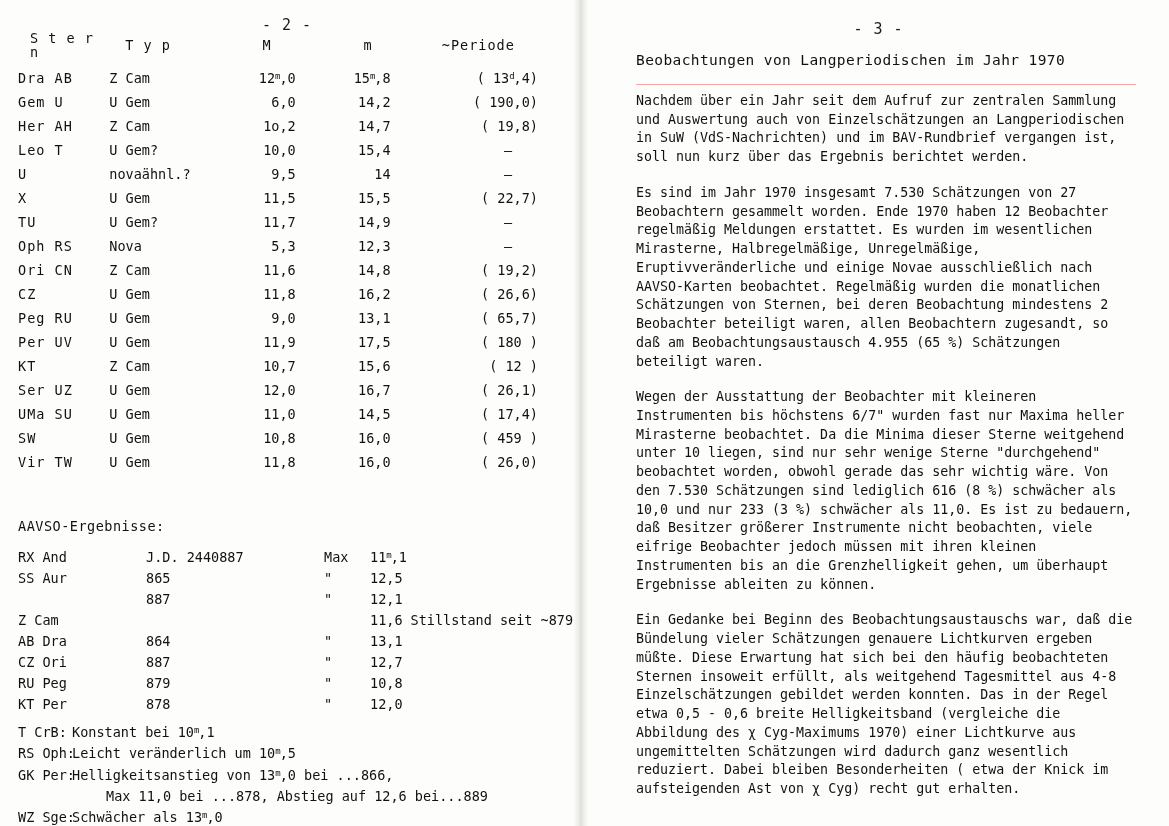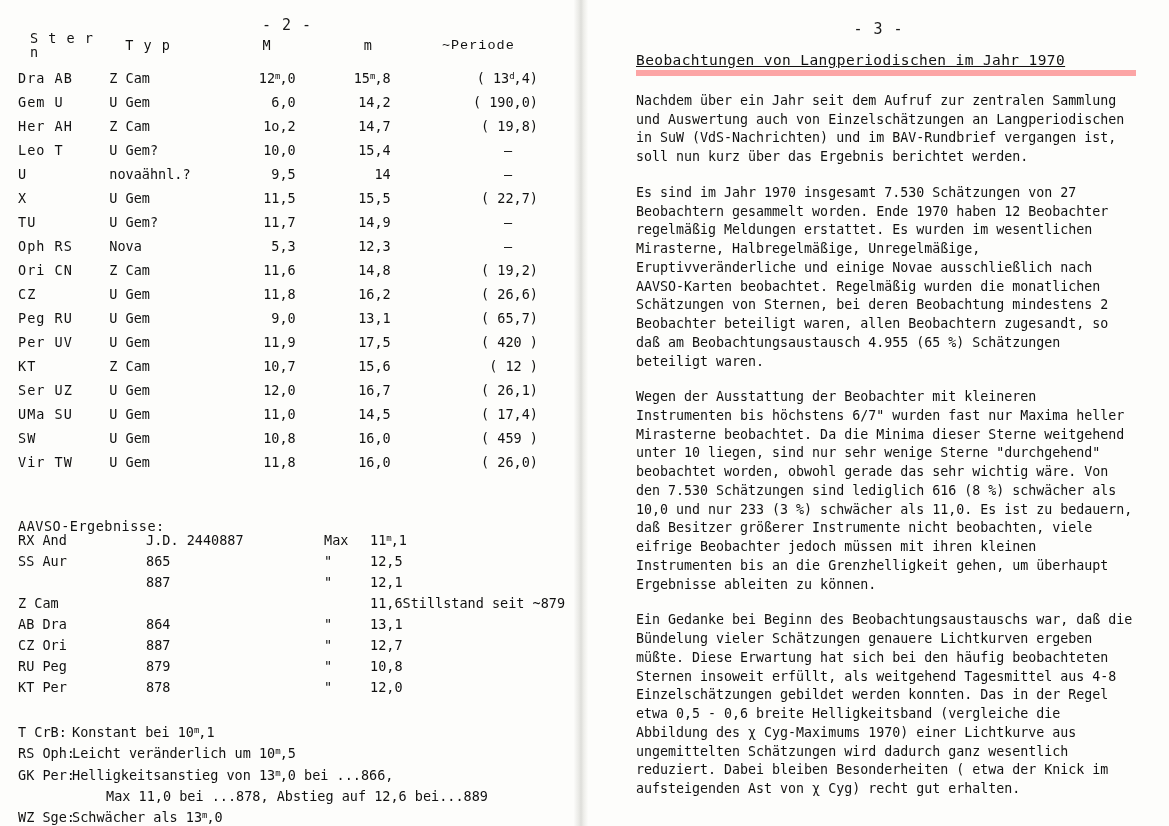--- a/index.html
+++ b/index.html
@@ -83,74 +83,74 @@
   }
   .c-name { width: 92px; letter-spacing: 1px; }
   .c-type { width: 108px; }
   .c-M    { width: 86px; text-align: right; padding-right: 26px !important; }
   .c-m    { width: 80px; text-align: right; padding-right: 30px !important; }
   .c-per  { width: 130px; text-align: right; }
   th.c-name { padding-left: 12px; }
   th.c-type { padding-left: 16px; }
   th.c-M { text-align: center; padding-right: 10px !important;}
   th.c-m { text-align: center; padding-right: 6px !important;}
-  th.c-per { text-align: center; padding-right: 2px !important; font-family: Liberation Mono, monospace;}
+  th.c-per { text-align: center; padding-right: 2px !important;}
   .nm-ind { padding-left: 30px; }
   sup.mag {
     font-size: 9px;
     vertical-align: 0.45em;
     margin: 0 -1px 0 0px;
     letter-spacing: 0;
   }
   .dash { display:inline-block; width: 60px; text-align: center;}
   
   .aavso {
     position: absolute;
     left: 18px;
     top: 520px;
     width: 540px;
     font-size: 13.5px;
     line-height: 1.0;
   }
   .aavso-title {
     letter-spacing: 0.5px;
+    margin-bottom: 17px;
   }
   .aavso-row {
     display: block;
     margin-bottom: 7.5px;
     white-space: nowrap;
   }
   .a-star { display: inline-block; width: 88px; }
   .a-jd   { display: inline-block; width: 150px; margin-left: 40px; }
   .a-max  { display: inline-block; width: 46px; padding-left: 28px; }
   .a-val  { display: inline-block; }
-  .a-note { display:inline-block; }
+  .a-note { display:inline-block; margin-left: 8px; }
   .notes {
     position: absolute;
     left: 18px;
     top: 722px;
     width: 545px;
     font-size: 13.5px;
     line-height: 1.58;
   }
   .note-row { white-space: nowrap; }
   .note-label { display: inline-block; width: 54px; }
   .note-cont { display:block; padding-left: 88px; white-space: nowrap;}
   
   .r-head {
     position: absolute;
     left: 48px;
     top: 52px;
     width: 500px;
     font-size: 14.5px;
     letter-spacing: 0.4px;
-    border-bottom: 6px solid #fca5a5;
-    padding-bottom: 2px;
+    border-bottom: 1px solid #fca5a5;
+    padding-bottom: 16px;
     display: inline-block;
-    text-decoration: underline;
   }
   .r-body {
     position: absolute;
     left: 48px;
     top: 92px;
     width: 510px;
     font-size: 13.3px;
     line-height: 1.41;
   }
   .r-body p {
@@ -257,21 +257,21 @@
               <td class="c-type">U Gem</td>
               <td class="c-M">9,0</td>
               <td class="c-m">13,1</td>
               <td class="c-per">( 65,7)</td>
             </tr>
             <tr>
               <td class="c-name">Per UV</td>
               <td class="c-type">U Gem</td>
               <td class="c-M">11,9</td>
               <td class="c-m">17,5</td>
-              <td class="c-per">( 420 )</td>
+              <td class="c-per">( 180 )</td>
             </tr>
             <tr>
               <td class="c-name nm-ind">KT</td>
               <td class="c-type">Z Cam</td>
               <td class="c-M">10,7</td>
               <td class="c-m">15,6</td>
               <td class="c-per">( 12 )</td>
             </tr>
             <tr>
               <td class="c-name">Ser UZ</td>

